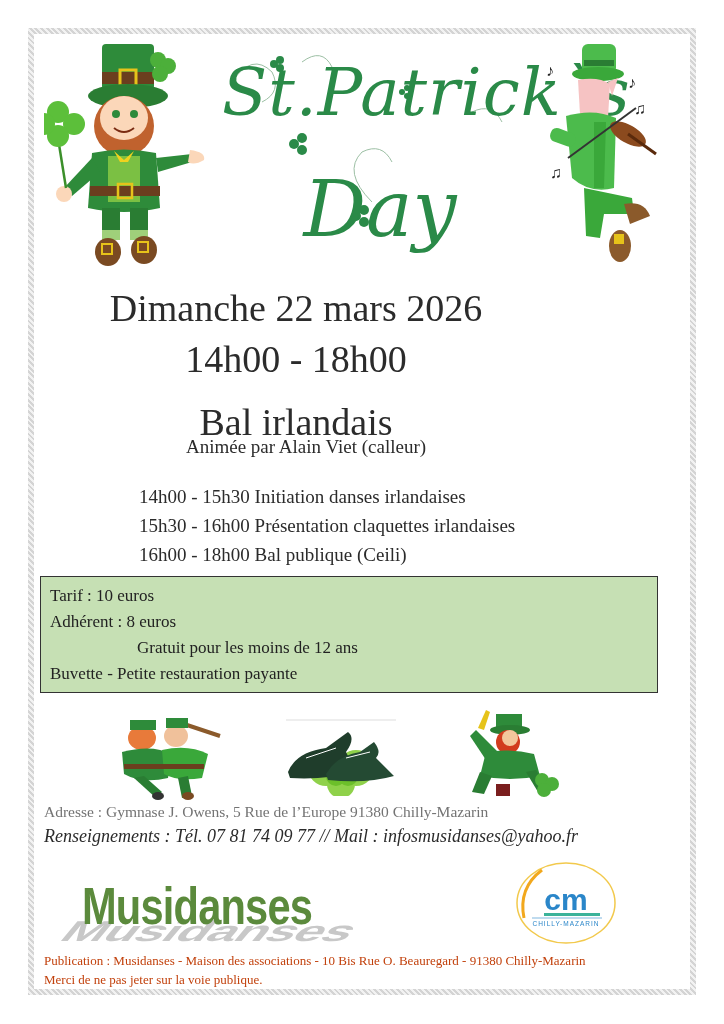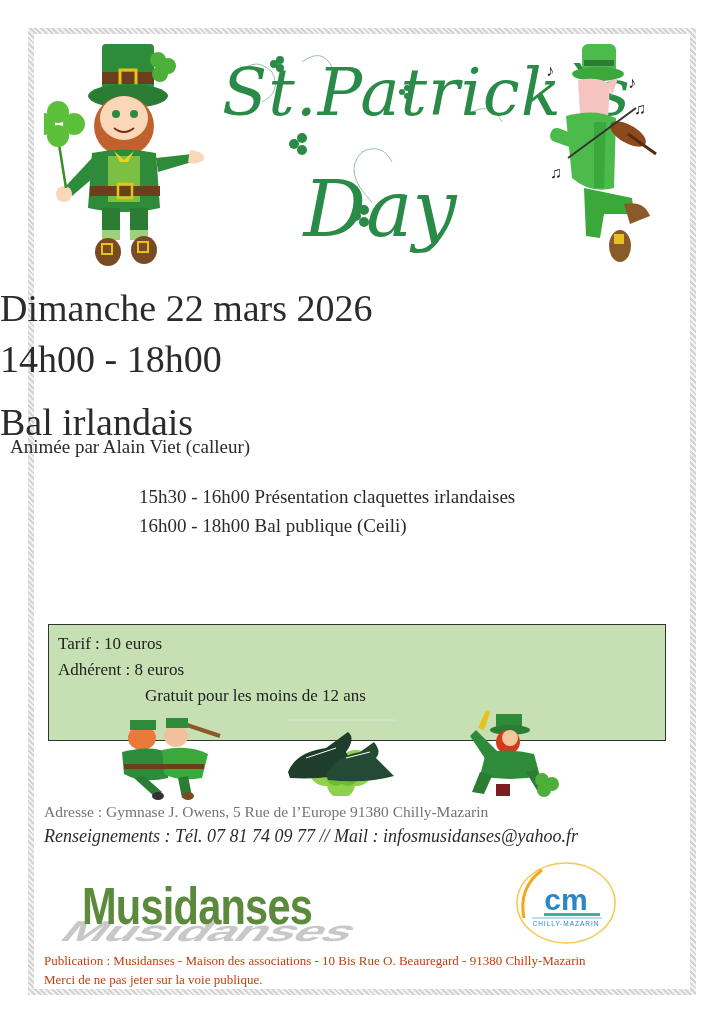--- a/index.html
+++ b/index.html
@@ -11,29 +11,29 @@
              linear-gradient(#fff,#fff) padding-box,
              repeating-linear-gradient(45deg,#d4d4d4 0 2px,#f2f2f2 2px 4px) border-box; }
   .abs { position:absolute; }
   .title-art { left:222px; top:52px; width:316px; height:222px; }
   .title-line1 { position:absolute; left:0; top:8px; width:316px; text-align:center;
                  font-family:"DejaVu Serif", serif; font-size:66px; color:#2a8a48;
                  letter-spacing:1px; font-style:italic; line-height:1; }
   .title-line2 { position:absolute; left:0; top:118px; width:316px; text-align:center;
                  font-family:"DejaVu Serif", serif; font-size:78px; color:#2a8a48;
                  font-style:italic; line-height:1; }
-  .center-text { left:0; width:592px; text-align:left; }
+  .center-text { left:0; width:592px; text-align:center; }
   .h-date { top:286px; font-size:38px; color:#2b2b2b; }
   .h-time { top:337px; font-size:38px; color:#2b2b2b; }
   .h-bal  { top:400px; font-size:38px; color:#2b2b2b; }
   .h-sub  { top:436px; font-size:19px; color:#2b2b2b; left:10px; }
   .schedule { left:139px; top:482px; font-size:19px; line-height:29px; color:#2b2b2b; }
-  .info-box { left:48px; top:576px; width:618px; height:117px; box-sizing:border-box;
+  .info-box { left:40px; top:576px; width:618px; height:117px; box-sizing:border-box;
               background:#c6e0b4; border:1.5px solid #333; padding:6px 9px;
-              font-size:17px; line-height:26px; color:#222;margin-top:48px; }
+              font-size:17px; line-height:26px; color:#222; }
   .info-box .indent { padding-left:87px; }
   .address { left:44px; top:803px; font-size:15.5px; color:#737373; }
   .contact { left:44px; top:826px; font-size:18px; color:#2b2b2b;font-style:italic; }
   .pub { left:44px; top:951px; font-size:13px; line-height:19px; color:#c2410c; }
   .logo-musi { left:52px; top:880px; width:250px; height:70px; }
   .logo-musi .shadow { position:absolute; left:0; top:8px; font-family:"Liberation Sans", sans-serif;
         font-weight:bold; font-size:52px; color:#c8c8c8; transform:skewX(-40deg) scaleY(0.55);
         transform-origin:bottom left; letter-spacing:-1px; }
   .logo-musi .main { position:absolute; left:30px; top:0; font-family:"Liberation Sans", sans-serif;
         font-weight:bold; font-size:52px; color:#5b8a3c; transform:scaleX(0.8);
@@ -143,28 +143,30 @@
   <ellipse cx="76" cy="208" rx="11" ry="16" fill="#8b5a2b"></ellipse>
   <rect x="70" y="196" width="10" height="10" fill="#e6c31a"></rect>
 </svg>
 
 <div class="abs center-text h-date">Dimanche 22 mars 2026</div>
 <div class="abs center-text h-time">14h00 - 18h00</div>
 <div class="abs center-text h-bal">Bal irlandais</div>
 <div class="abs center-text h-sub">Animée par Alain Viet (calleur)</div>
 
 <div class="abs schedule">
+  <div>14h00 - 15h30 Initiation danses irlandaises</div>
   <div>15h30 - 16h00 Présentation claquettes irlandaises</div>
   <div>16h00 - 18h00 Bal publique (Ceili)</div>
 </div>
 
 <div class="abs info-box">
   <div>Tarif : 10 euros</div>
   <div>Adhérent : 8 euros</div>
   <div class="indent">Gratuit pour les moins de 12 ans</div>
+  <div>Buvette - Petite restauration payante</div>
 </div>
 
 <svg class="abs" style="left:112px;top:712px" width="110" height="88" viewBox="0 0 110 88">
   <line x1="60" y1="8" x2="108" y2="24" stroke="#8b5a2b" stroke-width="4"></line>
   <ellipse cx="30" cy="26" rx="14" ry="12" fill="#e87a3a"></ellipse>
   <ellipse cx="64" cy="24" rx="12" ry="11" fill="#f0c19b"></ellipse>
   <rect x="18" y="8" width="26" height="10" fill="#2e8b3a"></rect>
   <rect x="54" y="6" width="22" height="10" fill="#2e8b3a"></rect>
   <path d="M10 40 Q40 32 60 42 L56 66 Q30 72 12 62 Z" fill="#2e8b3a"></path>
   <path d="M50 38 Q76 32 96 42 L90 66 Q66 70 52 62 Z" fill="#3aa83a"></path>

